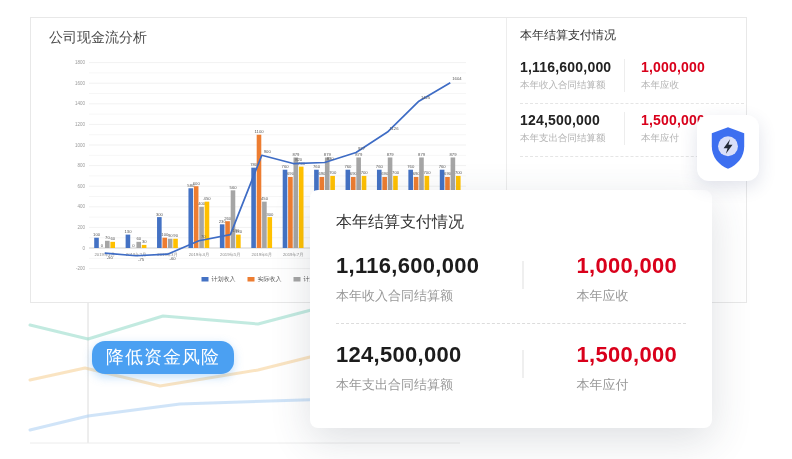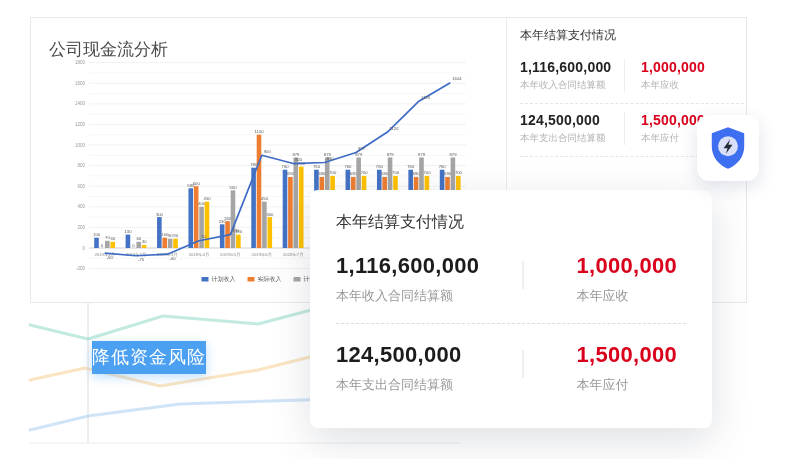--- a/index.html
+++ b/index.html
@@ -6,21 +6,21 @@
   html,body { background:#fff; }
   body { font-family:"Liberation Sans","DejaVu Sans",sans-serif; }
   .stage { position:relative; width:792px; height:459px; overflow:hidden; background:#fff; }
 
   
   #bg-chart { position:absolute; left:0; top:0; width:792px; height:459px; }
 
   
   .main-card { position:absolute; left:30px; top:17px; width:717px; height:286px;
                background:#fff; border:1px solid #e8e8e8; z-index:2; }
-  .card-title { position:absolute; left:18px; top:11px; font-size:17px; color:#4a4a4a; font-weight:400;margin-top:9px; }
+  .card-title { position:absolute; left:18px; top:11px; font-size:14px; color:#4a4a4a; font-weight:400; }
   #cashflow-chart { position:absolute; left:0; top:0; width:475px; height:284px; }
   .panel-divider { position:absolute; left:475px; top:0; bottom:0; width:0; border-left:1px solid #ededed; }
 
   
   .stats { position:absolute; left:489px; top:9px; width:224px; }
   .stats-title { font-size:12px; color:#333; font-weight:500; margin-bottom:7px; }
   .s-row { display:grid; grid-template-columns:104px 1fr; padding:8px 0 11px; }
   .s-col2 { border-left:1px solid #ededed; padding-left:16px; }
   .s-value { font-size:14px; font-weight:bold; color:#222; letter-spacing:.2px; }
   .s-value.red { color:#d9001b; }
@@ -40,21 +40,21 @@
   .p-row { display:grid; grid-template-columns:53% 47%; padding-bottom:16px; }
   .p-col2 { position:relative; padding-left:55px; }
   .p-col2:before { content:""; position:absolute; left:0; top:8px; bottom:16px; width:2px; background:#efefef; }
   .p-value { font-size:22px; font-weight:bold; color:#1c1c1c; letter-spacing:.3px; }
   .p-value.red { color:#d9001b; }
   .p-label { font-size:13px; color:#999; margin-top:8px; }
   .p-divider { border-top:1px dashed #dcdcdc; margin:2px 0 18px; }
 
   
   .risk-tag { position:absolute; left:92px; top:341px; z-index:3; background:#4ba0f2; color:#fff;
-              font-size:18px; padding:4px 0 5px; border-radius:0; letter-spacing:1px;
+              font-size:18px; padding:4px 14px 5px; border-radius:13px; letter-spacing:1px;
               box-shadow:0 3px 10px rgba(75,160,242,.35); cursor:pointer; }
 </style>
 </head>
 <body>
 
 <div class="stage">
 
   <svg id="bg-chart">
       <line x1="88" y1="303" x2="88" y2="443" stroke="#dcdcdc" stroke-width="1"></line>
       <line x1="30" y1="443" x2="460" y2="443" stroke="#ececec" stroke-width="1"></line>

